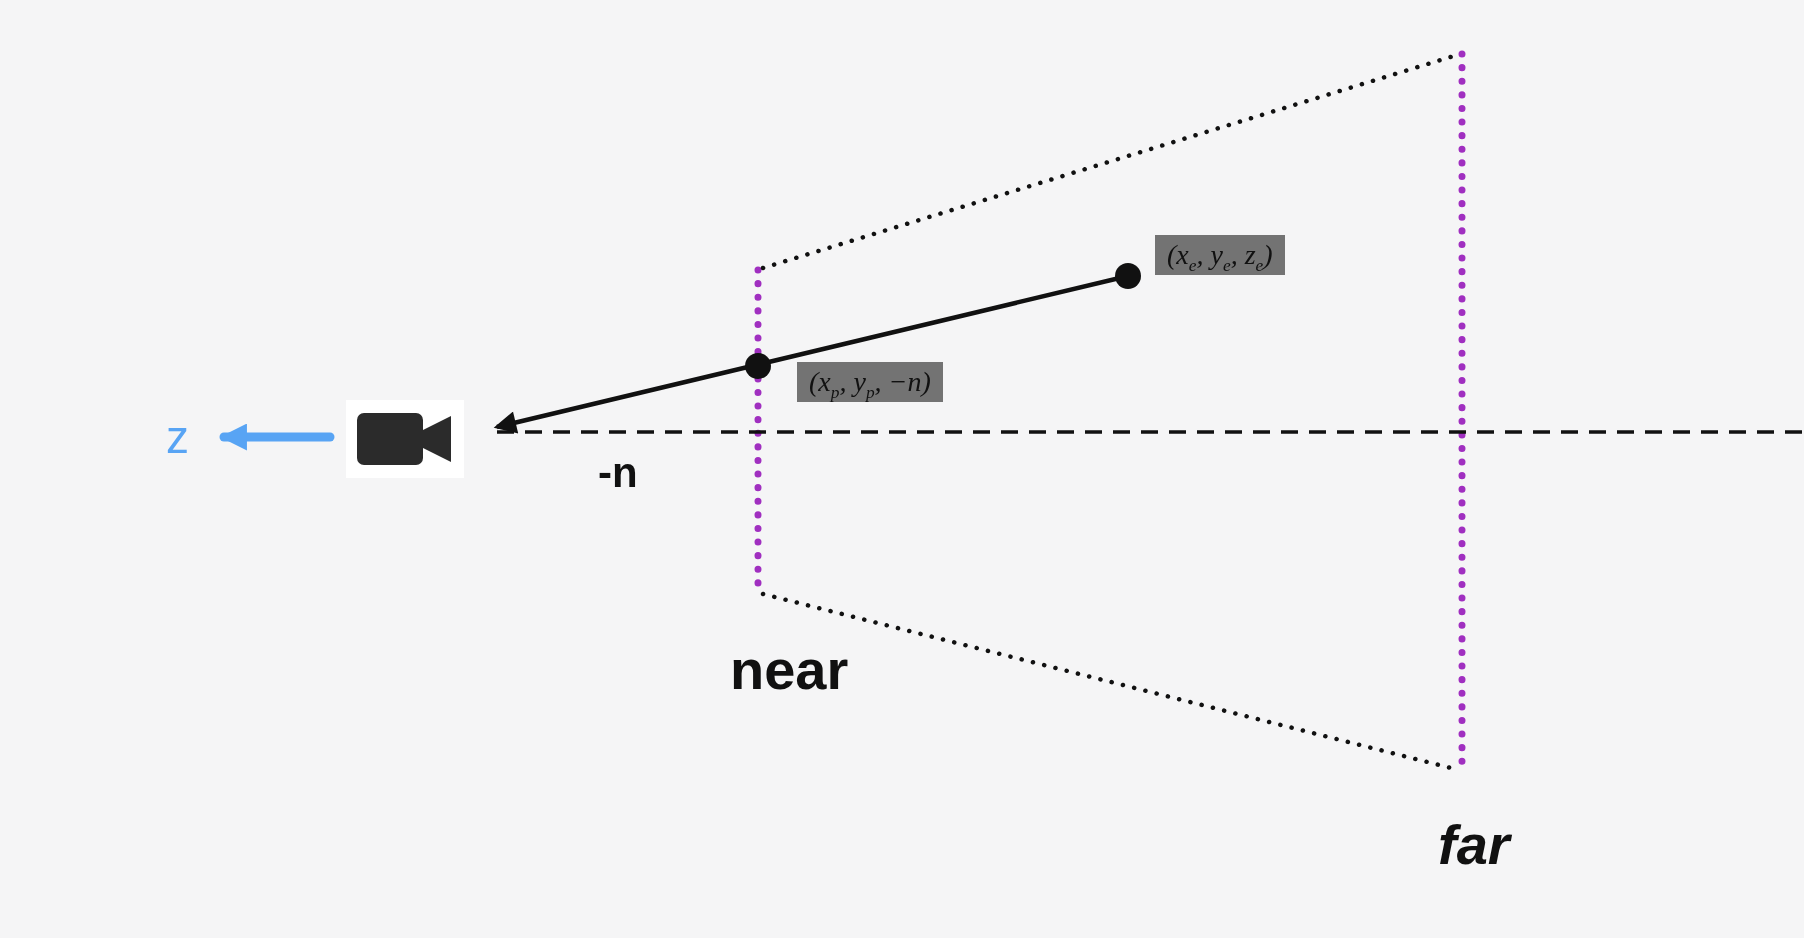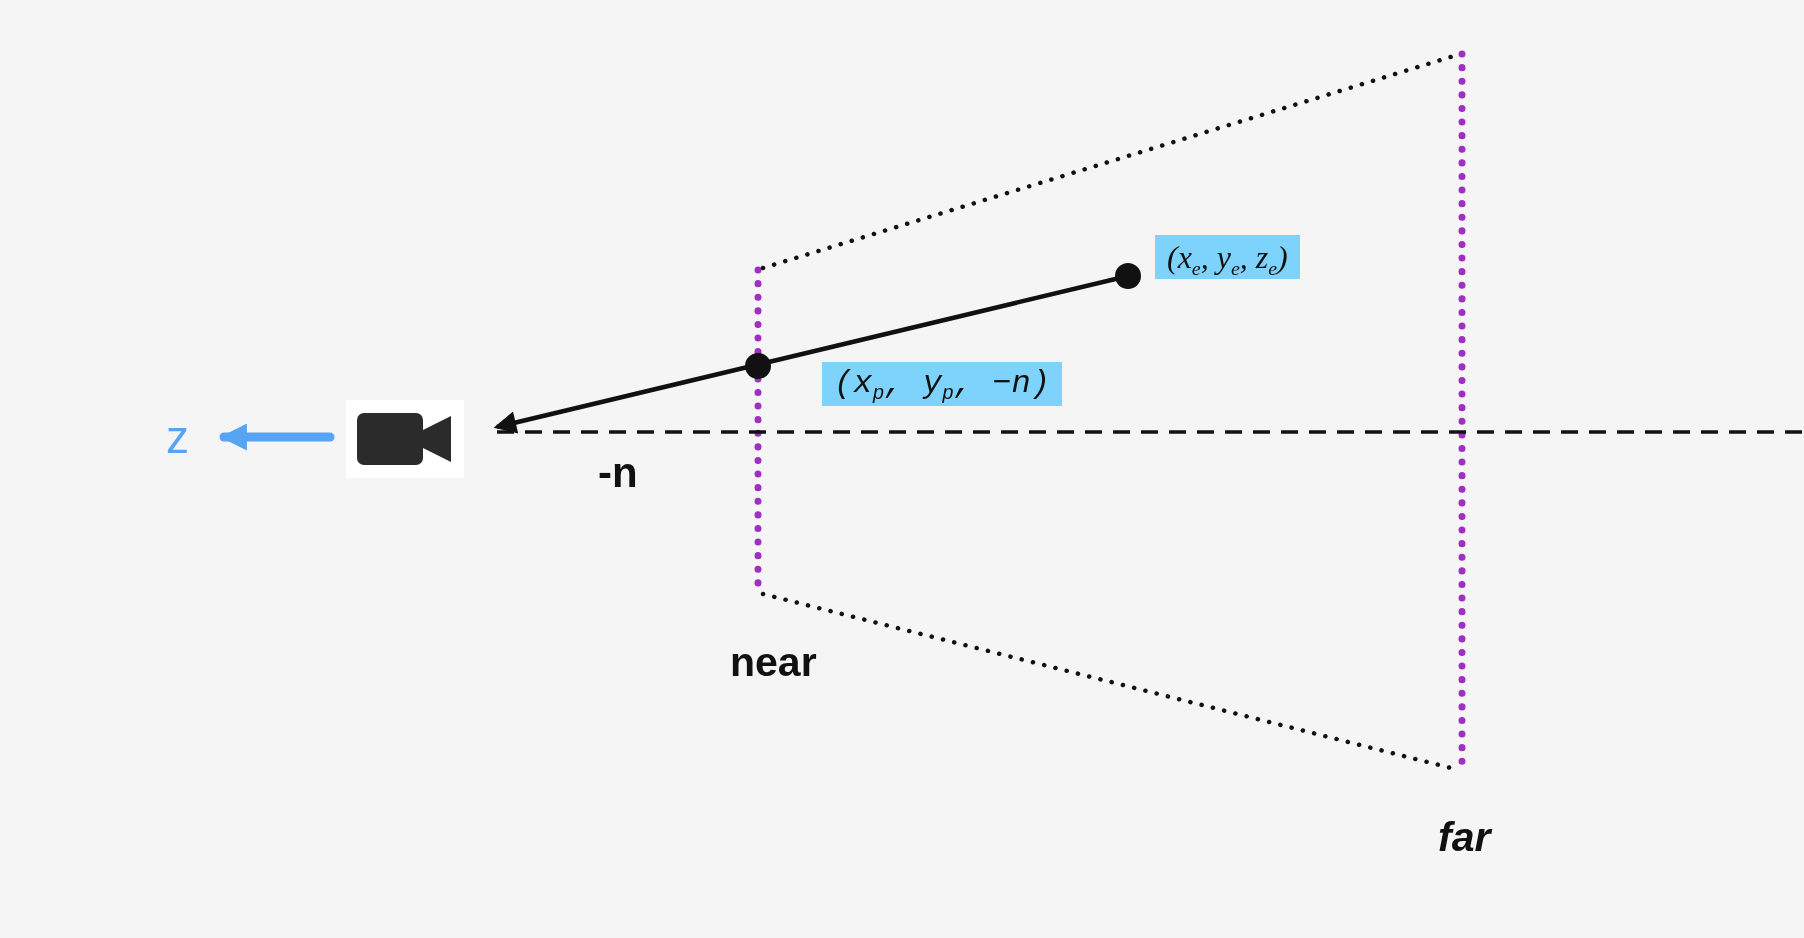--- a/index.html
+++ b/index.html
@@ -30,28 +30,28 @@
   .axis-label {
     font-size: 46px;
     font-weight: 500;
     color: #58a4f4;
   }
   .dist-label {
     font-size: 42px;
     font-weight: 600;
   }
   .plane-label {
-    font-size: 41px;
+    font-size: 56px;
     font-weight: 600;
   }
   .math-label {
     font-family: "Liberation Serif", serif;
     font-style: italic;
-    font-size: 32px;
-    background: #7dd3fc;
+    font-size: 28px;
+    background: #737373;
     padding: 6px 12px;
     color: #111111;
   }
   .math-label sub {
     font-size: 0.62em;
     line-height: 0;
   }
 </style>
 </head>
 <body>
@@ -96,15 +96,15 @@
   <div class="lbl axis-label" style="left:166px; top:414px;">z</div>
 
   <div class="lbl dist-label" style="left:598px; top:452px;">-n</div>
 
   <div class="lbl plane-label" style="left:730px; top:642px;">near</div>
 
   <div class="lbl plane-label" style="left:1438px; top:817px;font-style:italic;">far</div>
 
   <div class="lbl math-label" style="left:1155px; top:235px;"><span>(x</span><sub>e</sub><span>, y</span><sub>e</sub><span>, z</span><sub>e</sub><span>)</span></div>
 
-  <div class="lbl math-label" style="left:822px; top:362px;font-family:Liberation Mono, monospace;"><span>(x</span><sub>p</sub><span>, y</span><sub>p</sub><span>, −n)</span></div>
+  <div class="lbl math-label" style="left:797px; top:362px;"><span>(x</span><sub>p</sub><span>, y</span><sub>p</sub><span>, −n)</span></div>
 
 </div>
 
 </body></html>

